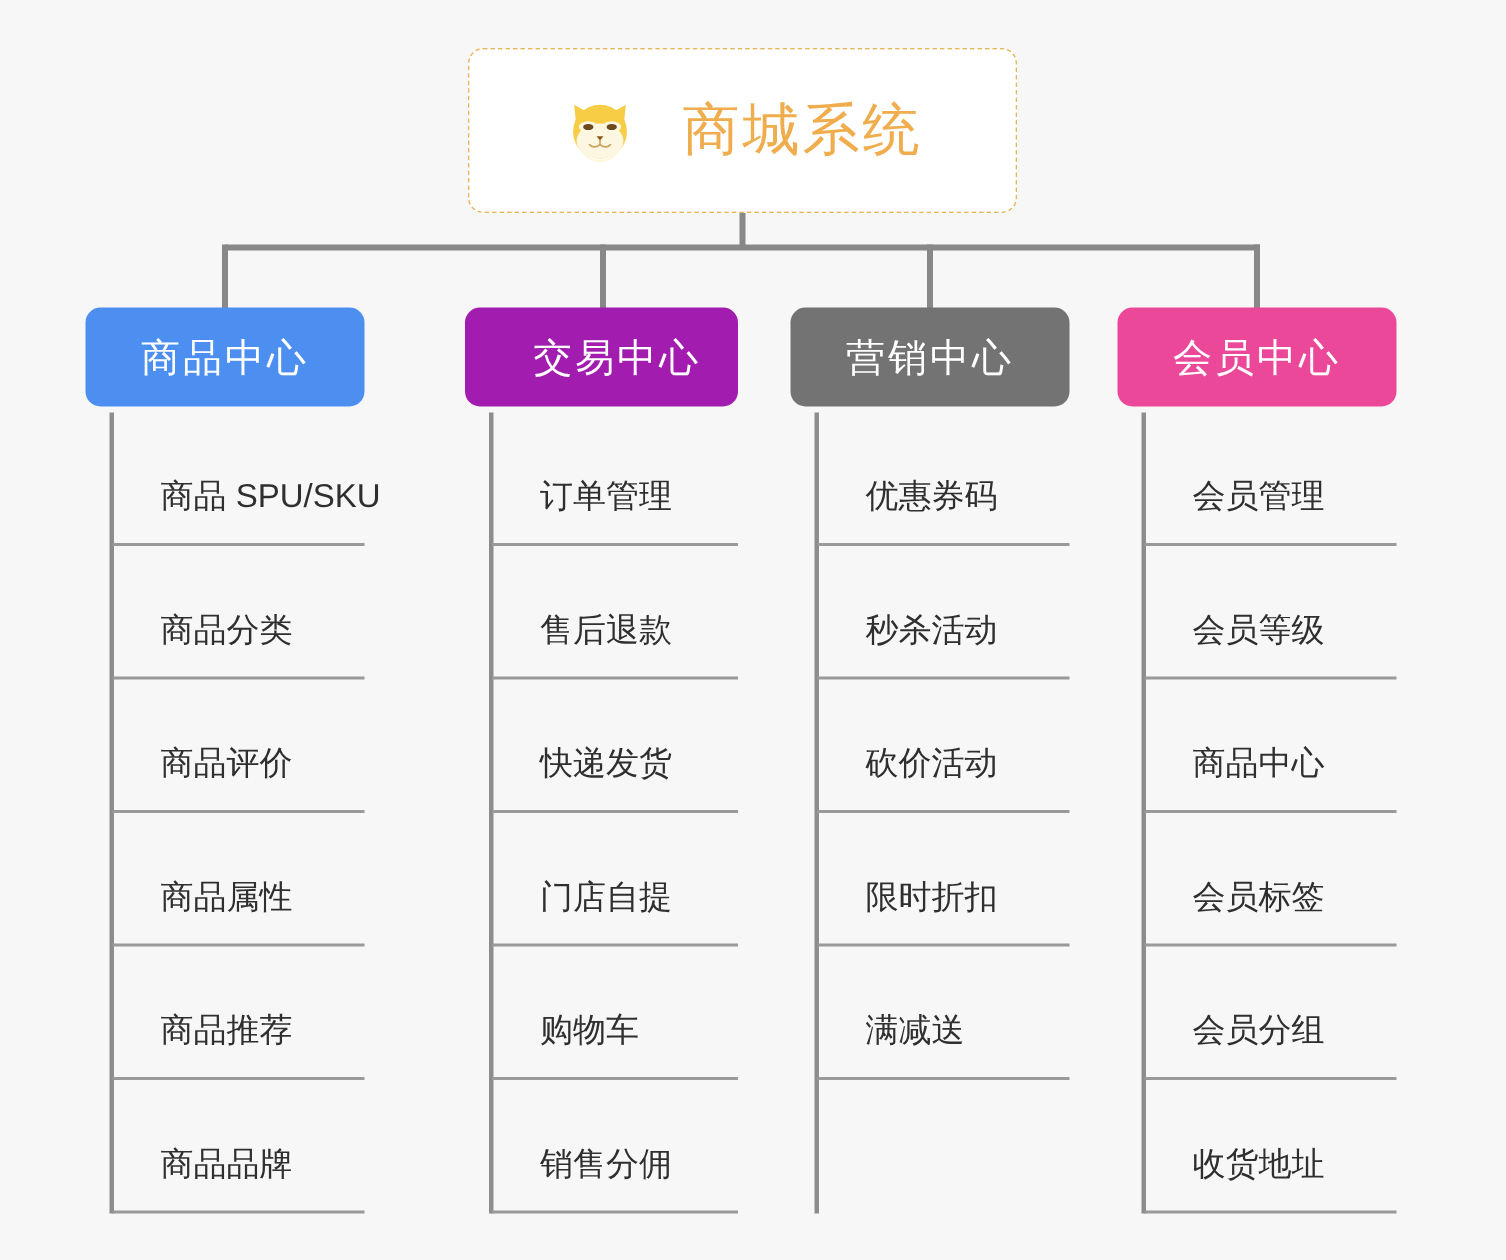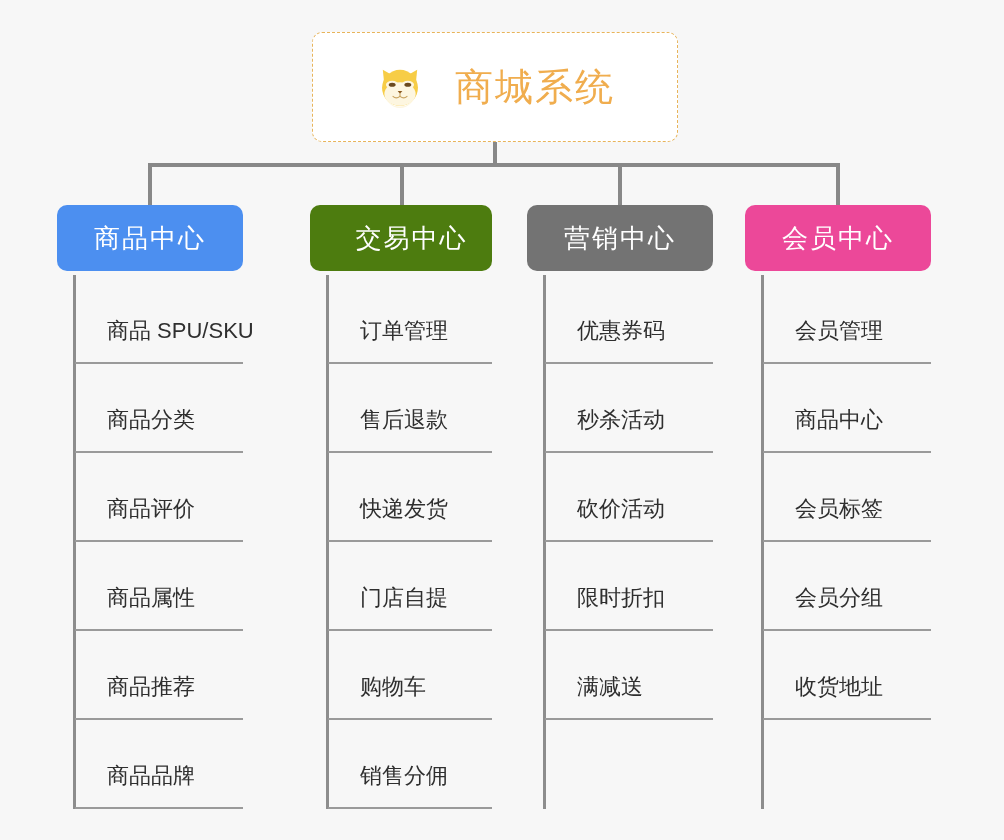--- a/index.html
+++ b/index.html
@@ -174,21 +174,21 @@
         <div class="leaf">
           <span class="leaf-label">商品推荐</span>
         </div>
         <div class="leaf">
           <span class="leaf-label">商品品牌</span>
         </div>
       </div>
     </div>
     <div class="connector conn-drop" style="left: 400px;"></div>
     <div class="branch" style="left: 310px; width: 182px;">
-      <div class="branch-header" style="background: #4d7c0f; padding-left: 21px;">
+      <div class="branch-header" style="background: #a21caf; padding-left: 21px;">
         <span>交易中心</span>
       </div>
       <div class="branch-body">
         <div class="branch-spine" style="height: 534px;"></div>
         <div class="leaf">
           <span class="leaf-label">订单管理</span>
         </div>
         <div class="leaf">
           <span class="leaf-label">售后退款</span>
         </div>
@@ -234,20 +234,23 @@
     <div class="branch" style="left: 745px; width: 186px;">
       <div class="branch-header" style="background: #ec4899;">
         <span>会员中心</span>
       </div>
       <div class="branch-body">
         <div class="branch-spine" style="height: 534px;"></div>
         <div class="leaf">
           <span class="leaf-label">会员管理</span>
         </div>
         <div class="leaf">
+          <span class="leaf-label">会员等级</span>
+        </div>
+        <div class="leaf">
           <span class="leaf-label">商品中心</span>
         </div>
         <div class="leaf">
           <span class="leaf-label">会员标签</span>
         </div>
         <div class="leaf">
           <span class="leaf-label">会员分组</span>
         </div>
         <div class="leaf">
           <span class="leaf-label">收货地址</span>

